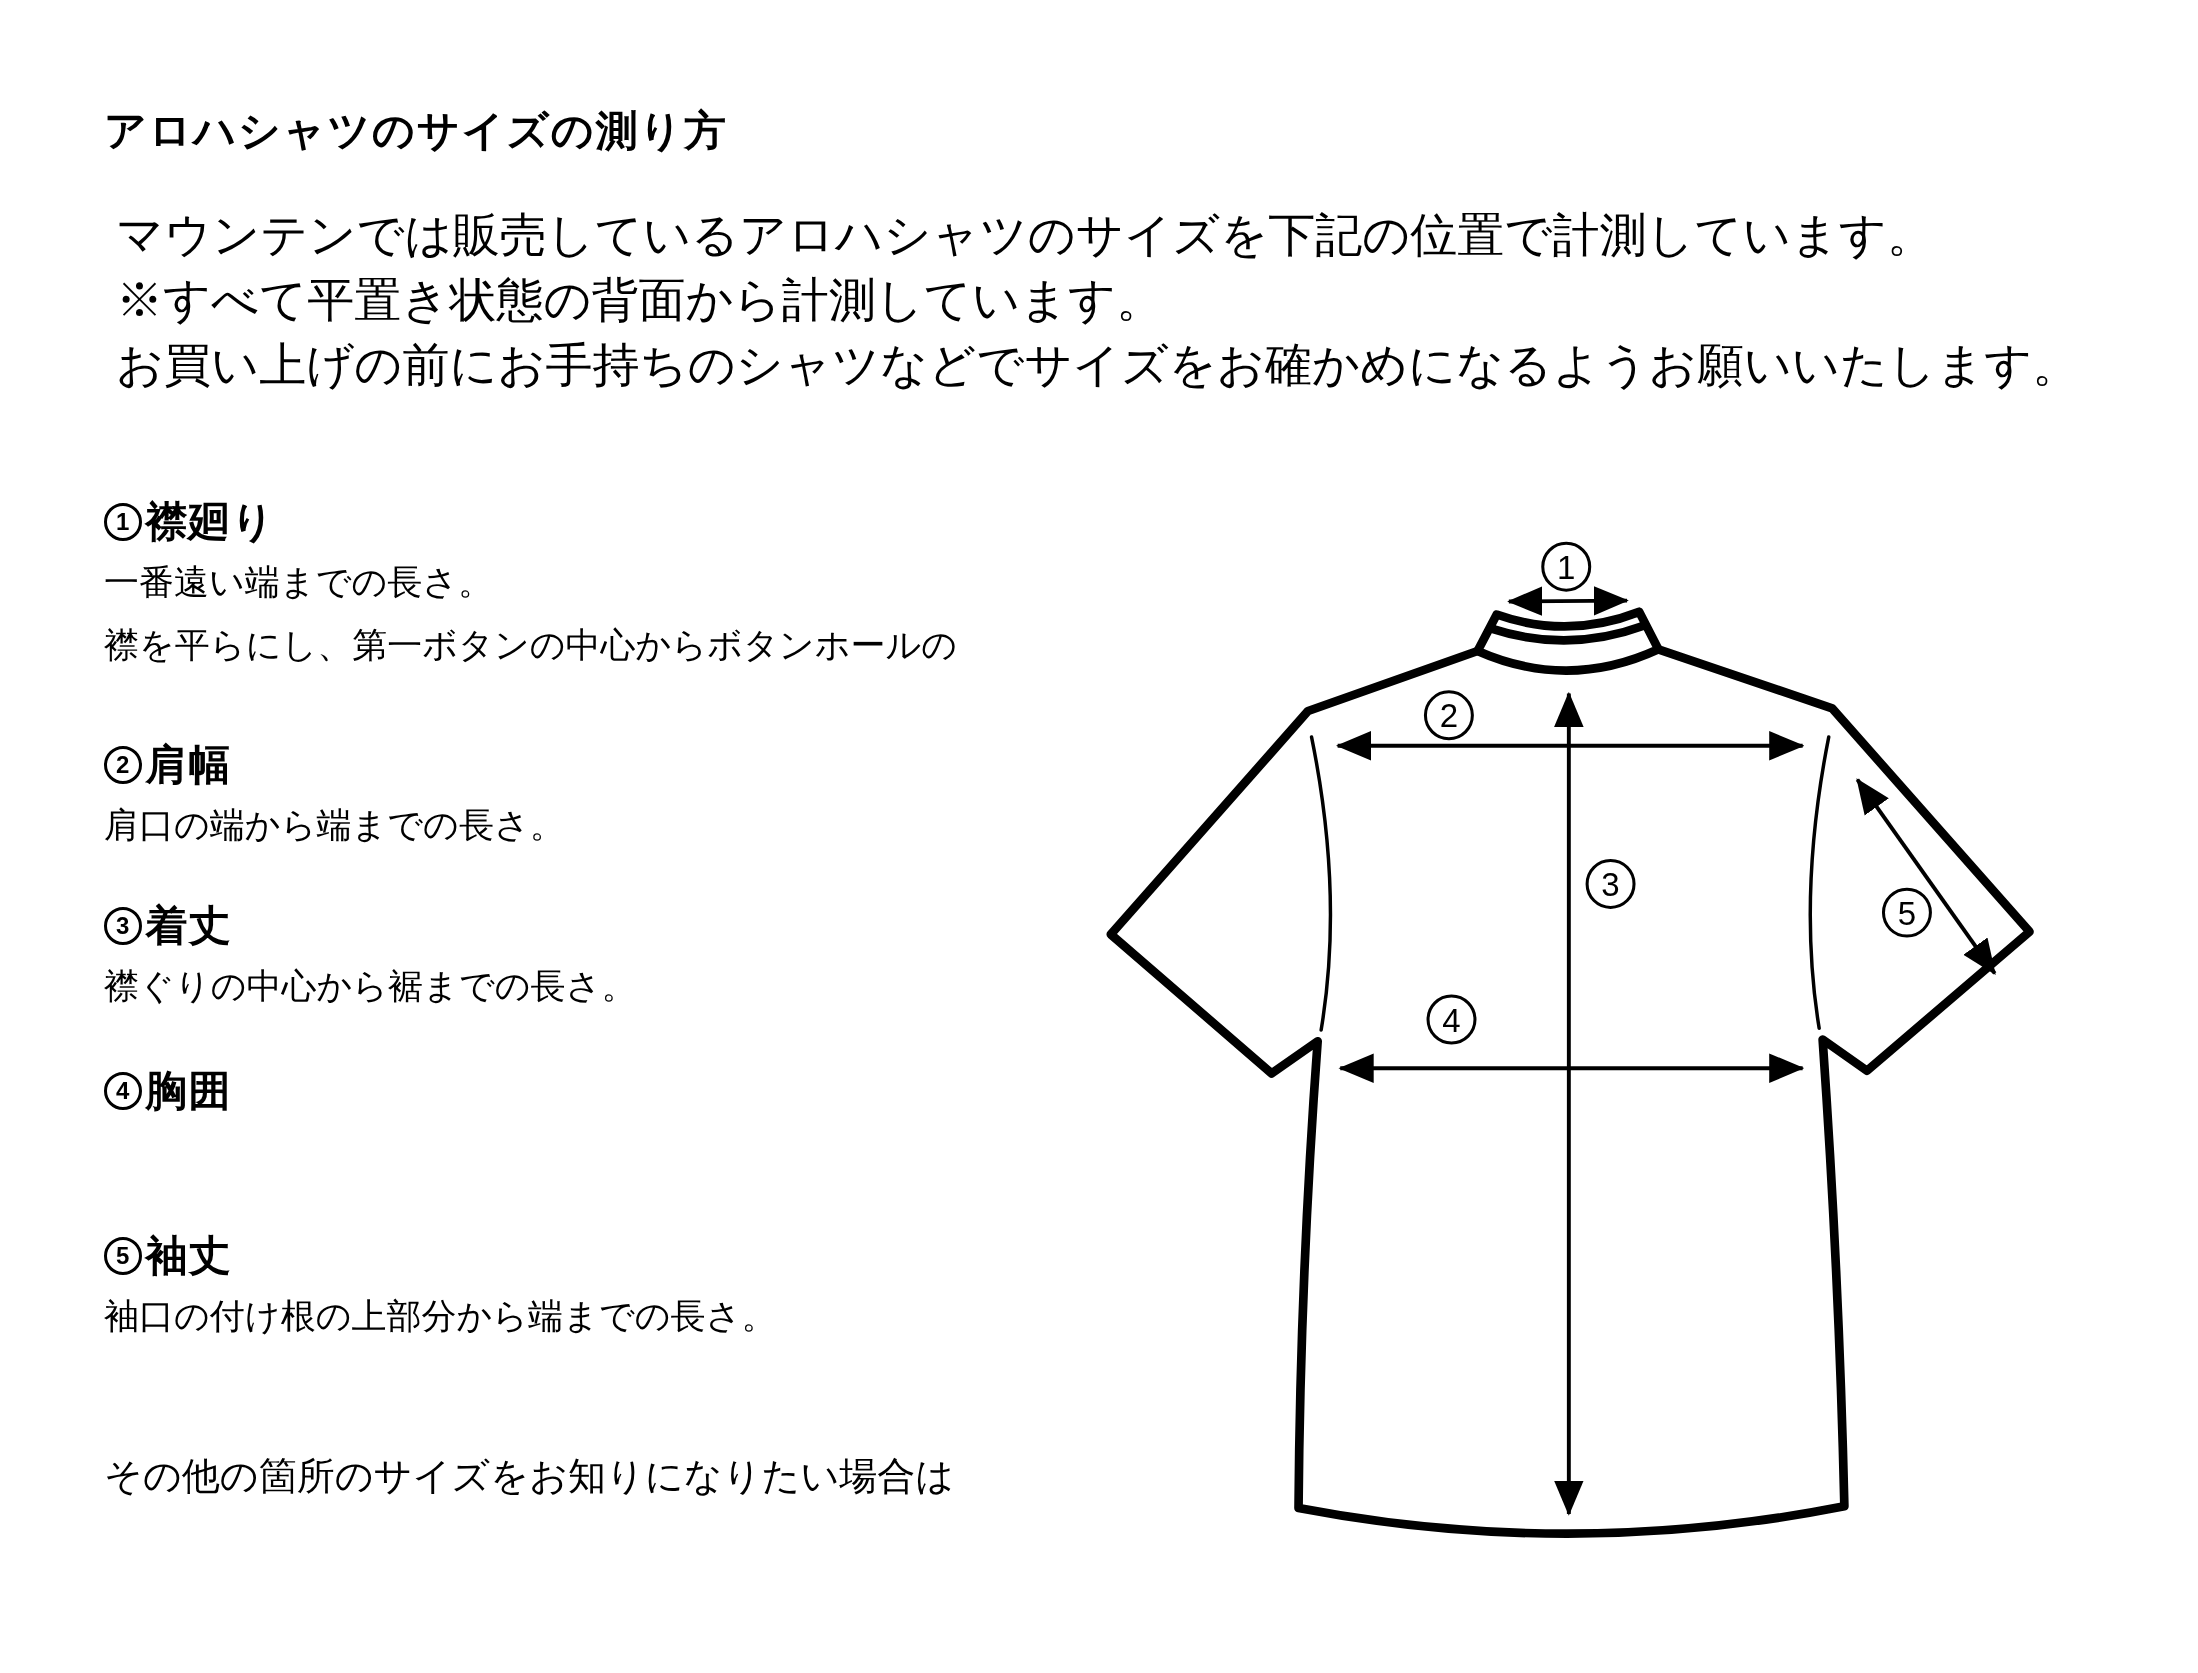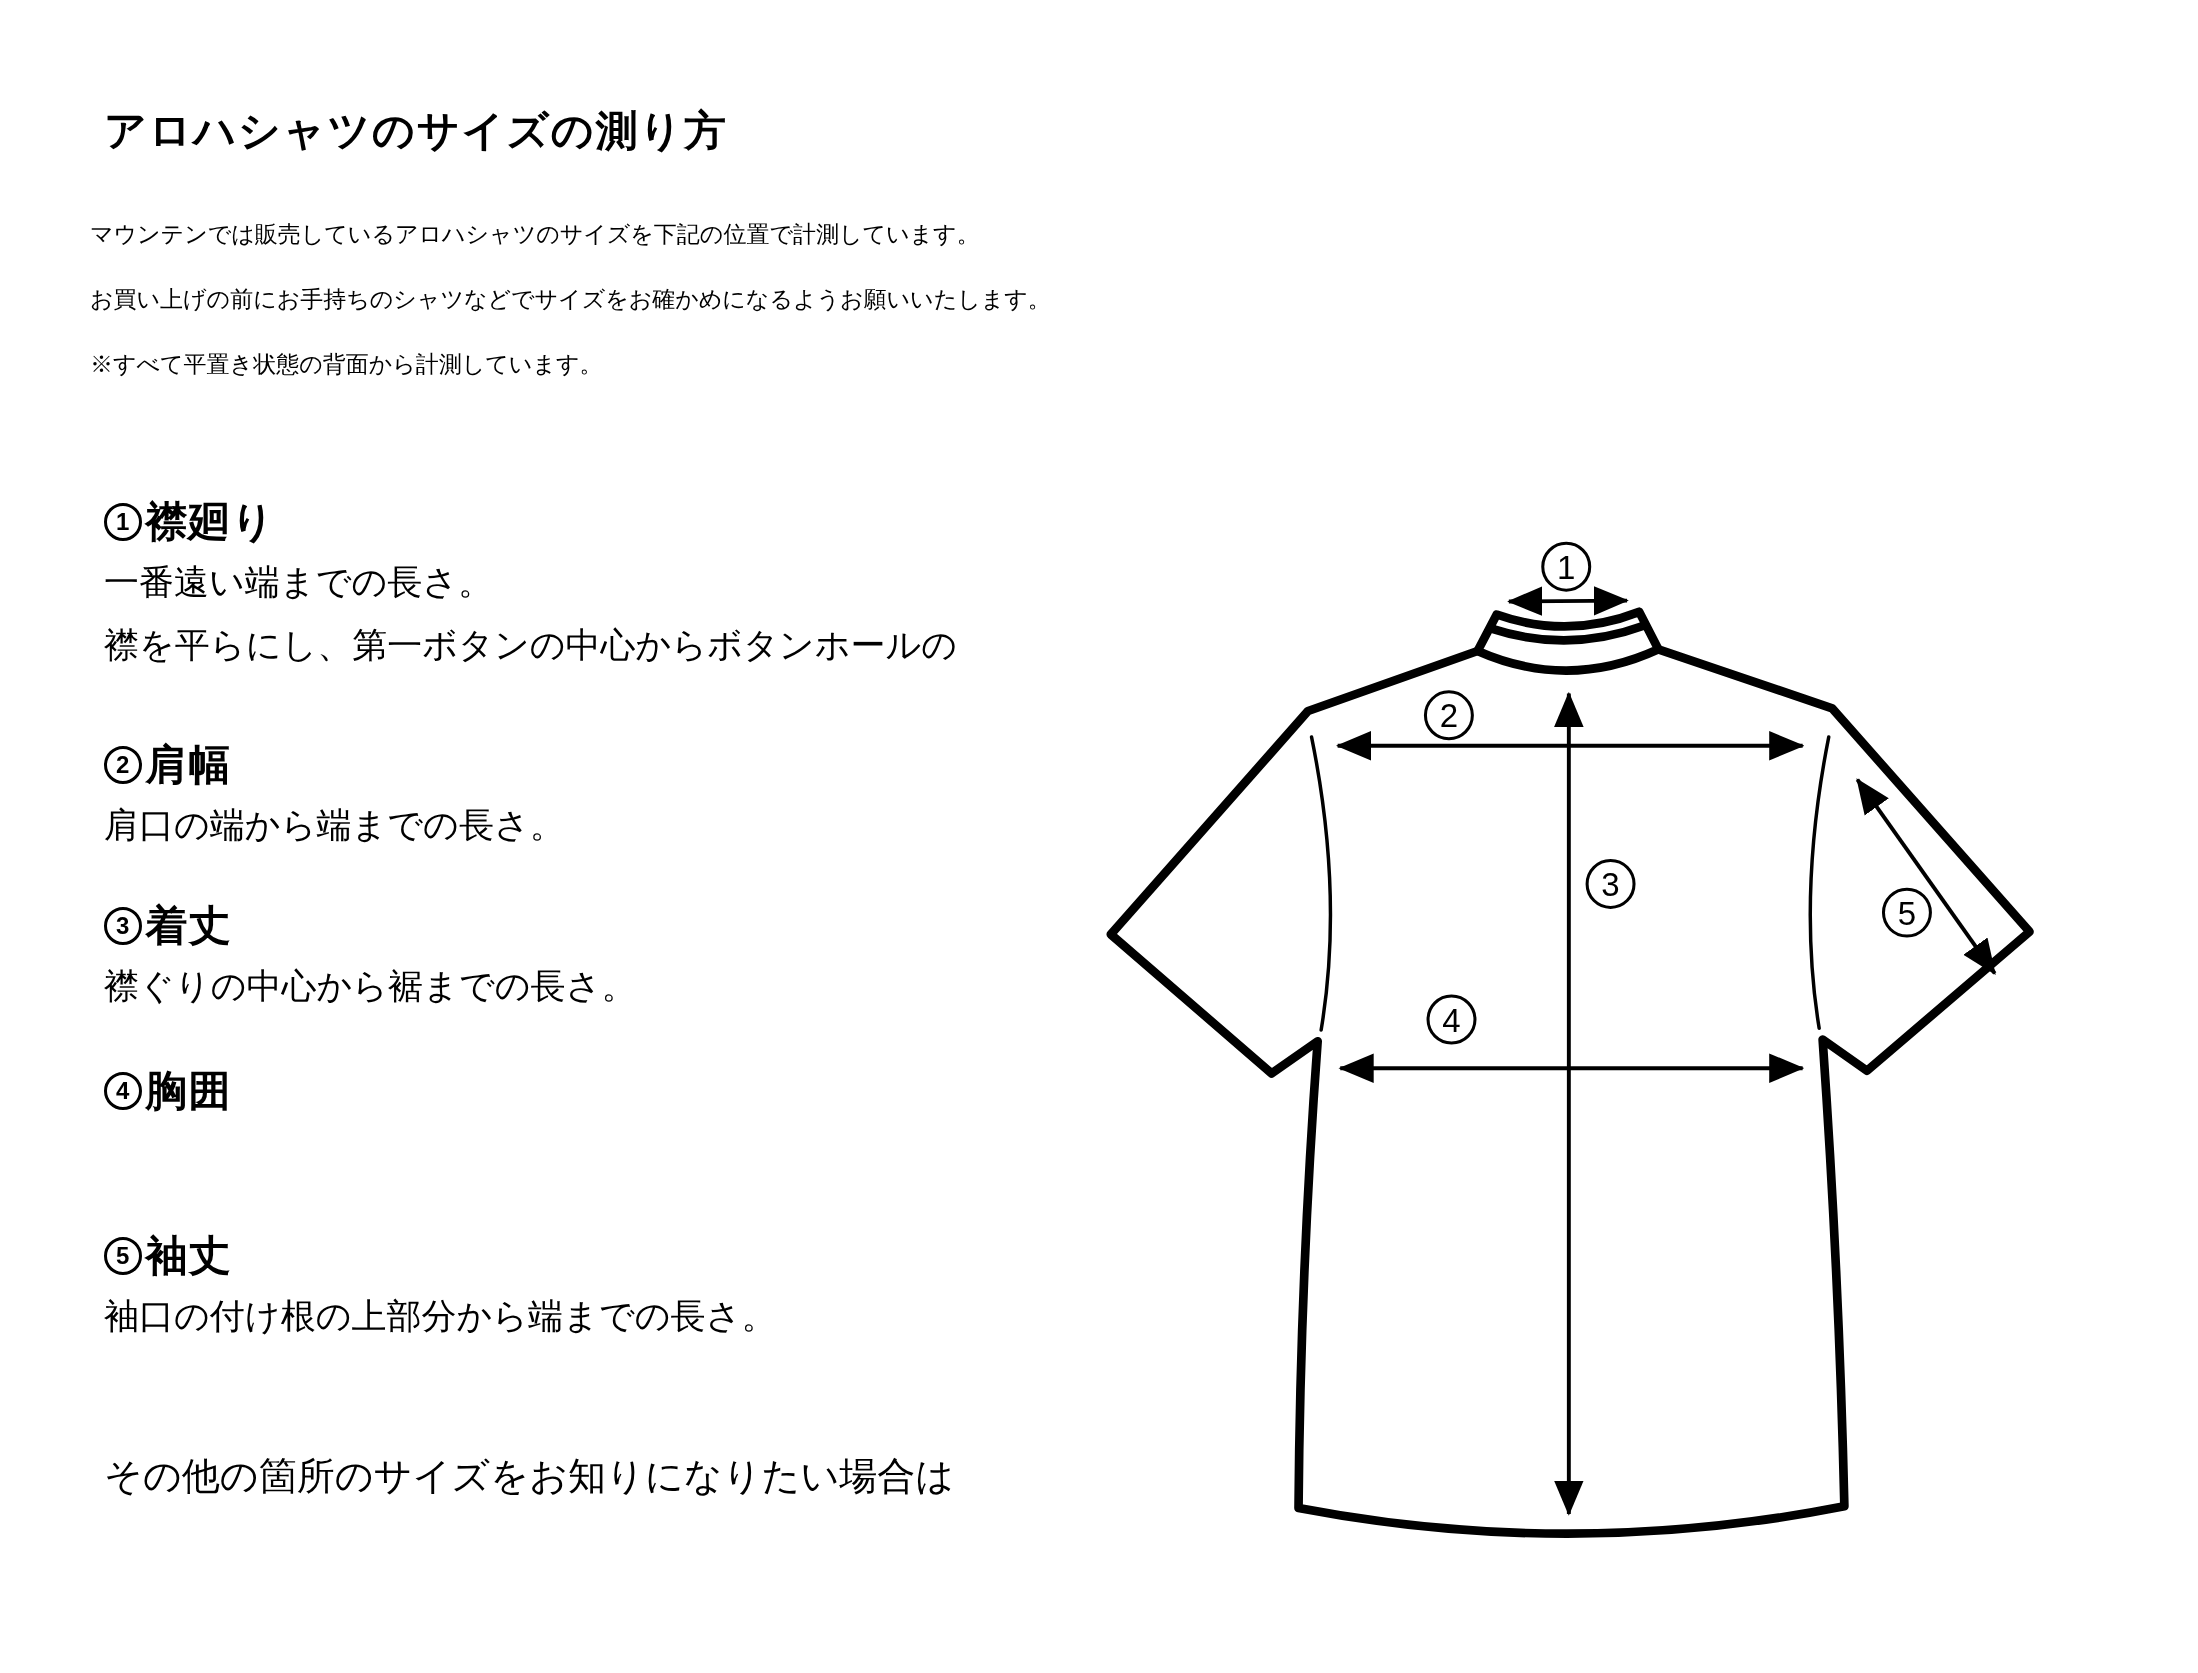--- a/index.html
+++ b/index.html
@@ -10,22 +10,22 @@
     position:relative;overflow:hidden;
   }
   .abs{position:absolute;}
   
   .title{
     left:104px;top:103px;
     font-size:42px;font-weight:700;letter-spacing:1.7px;
     margin:0;white-space:nowrap;text-align:center;
   }
   .intro{
-    left:90px;top:202px;
-    font-size:23px;line-height:65px;letter-spacing:0px;
+    left:116px;top:202px;
+    font-size:47px;line-height:65px;letter-spacing:0px;
     white-space:nowrap;
   }
   .sec{left:104px;white-space:nowrap;}
   .sec-h{
     margin:0;font-size:42px;font-weight:700;letter-spacing:0.9px;
     display:flex;align-items:center;height:56px;
   }
   .cnum{
     width:38px;height:38px;box-sizing:border-box;
     border:3.5px solid #000;border-radius:50%;
@@ -51,22 +51,22 @@
 </style>
 </head>
 <body>
 
 <div>
 
   <h1 class="abs title">アロハシャツのサイズの測り方</h1>
 
   <div class="abs intro">
     <div>マウンテンでは販売しているアロハシャツのサイズを下記の位置で計測しています。</div>
+    <div>※すべて平置き状態の背面から計測しています。</div>
     <div>お買い上げの前にお手持ちのシャツなどでサイズをお確かめになるようお願いいたします。</div>
-    <div>※すべて平置き状態の背面から計測しています。</div>
   </div>
 
   <section class="abs sec sec1">
     <h2 class="sec-h">
         <span class="cnum">1</span>
         <span>襟廻り</span>
       </h2>
     <p class="sec-d">
       <span class="dline">一番遠い端までの長さ。</span>
       <span class="dline">襟を平らにし、第一ボタンの中心からボタンホールの</span>

